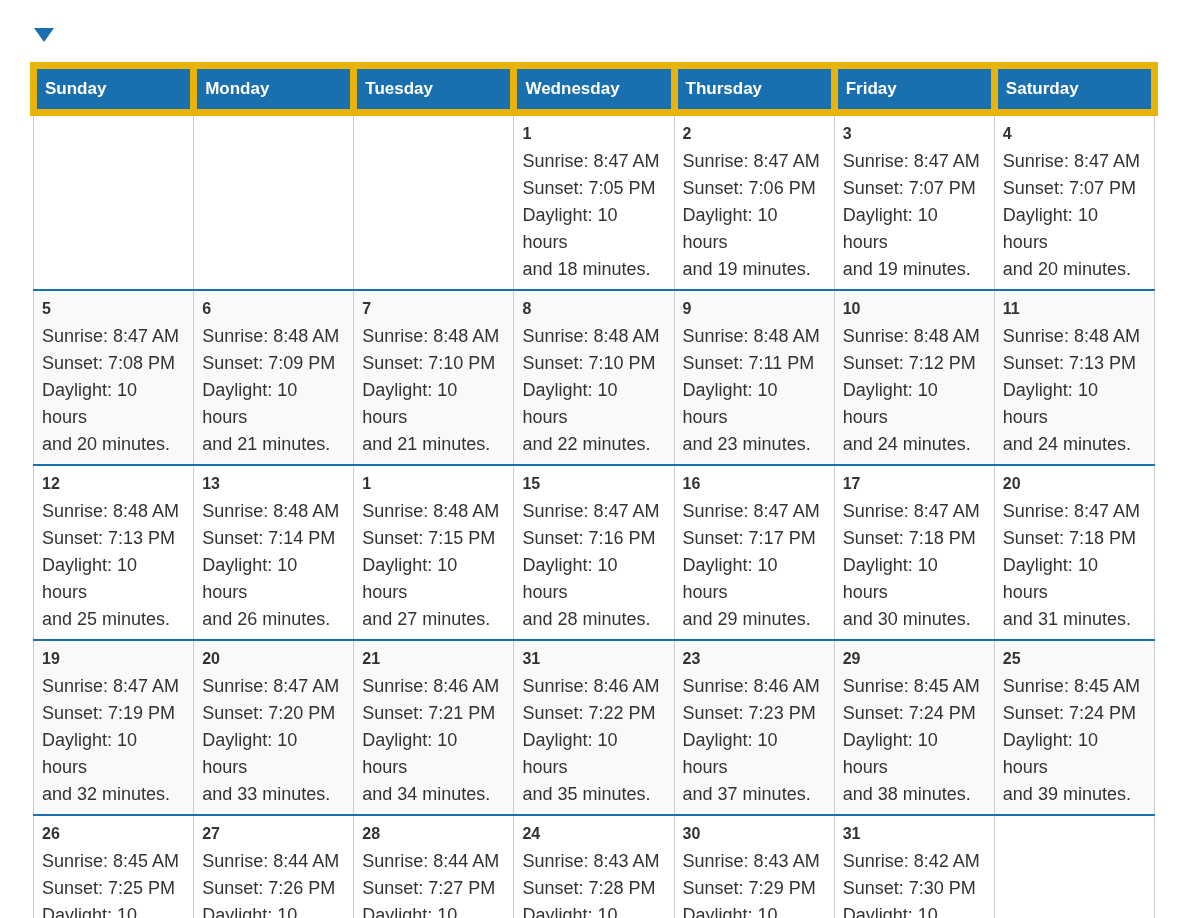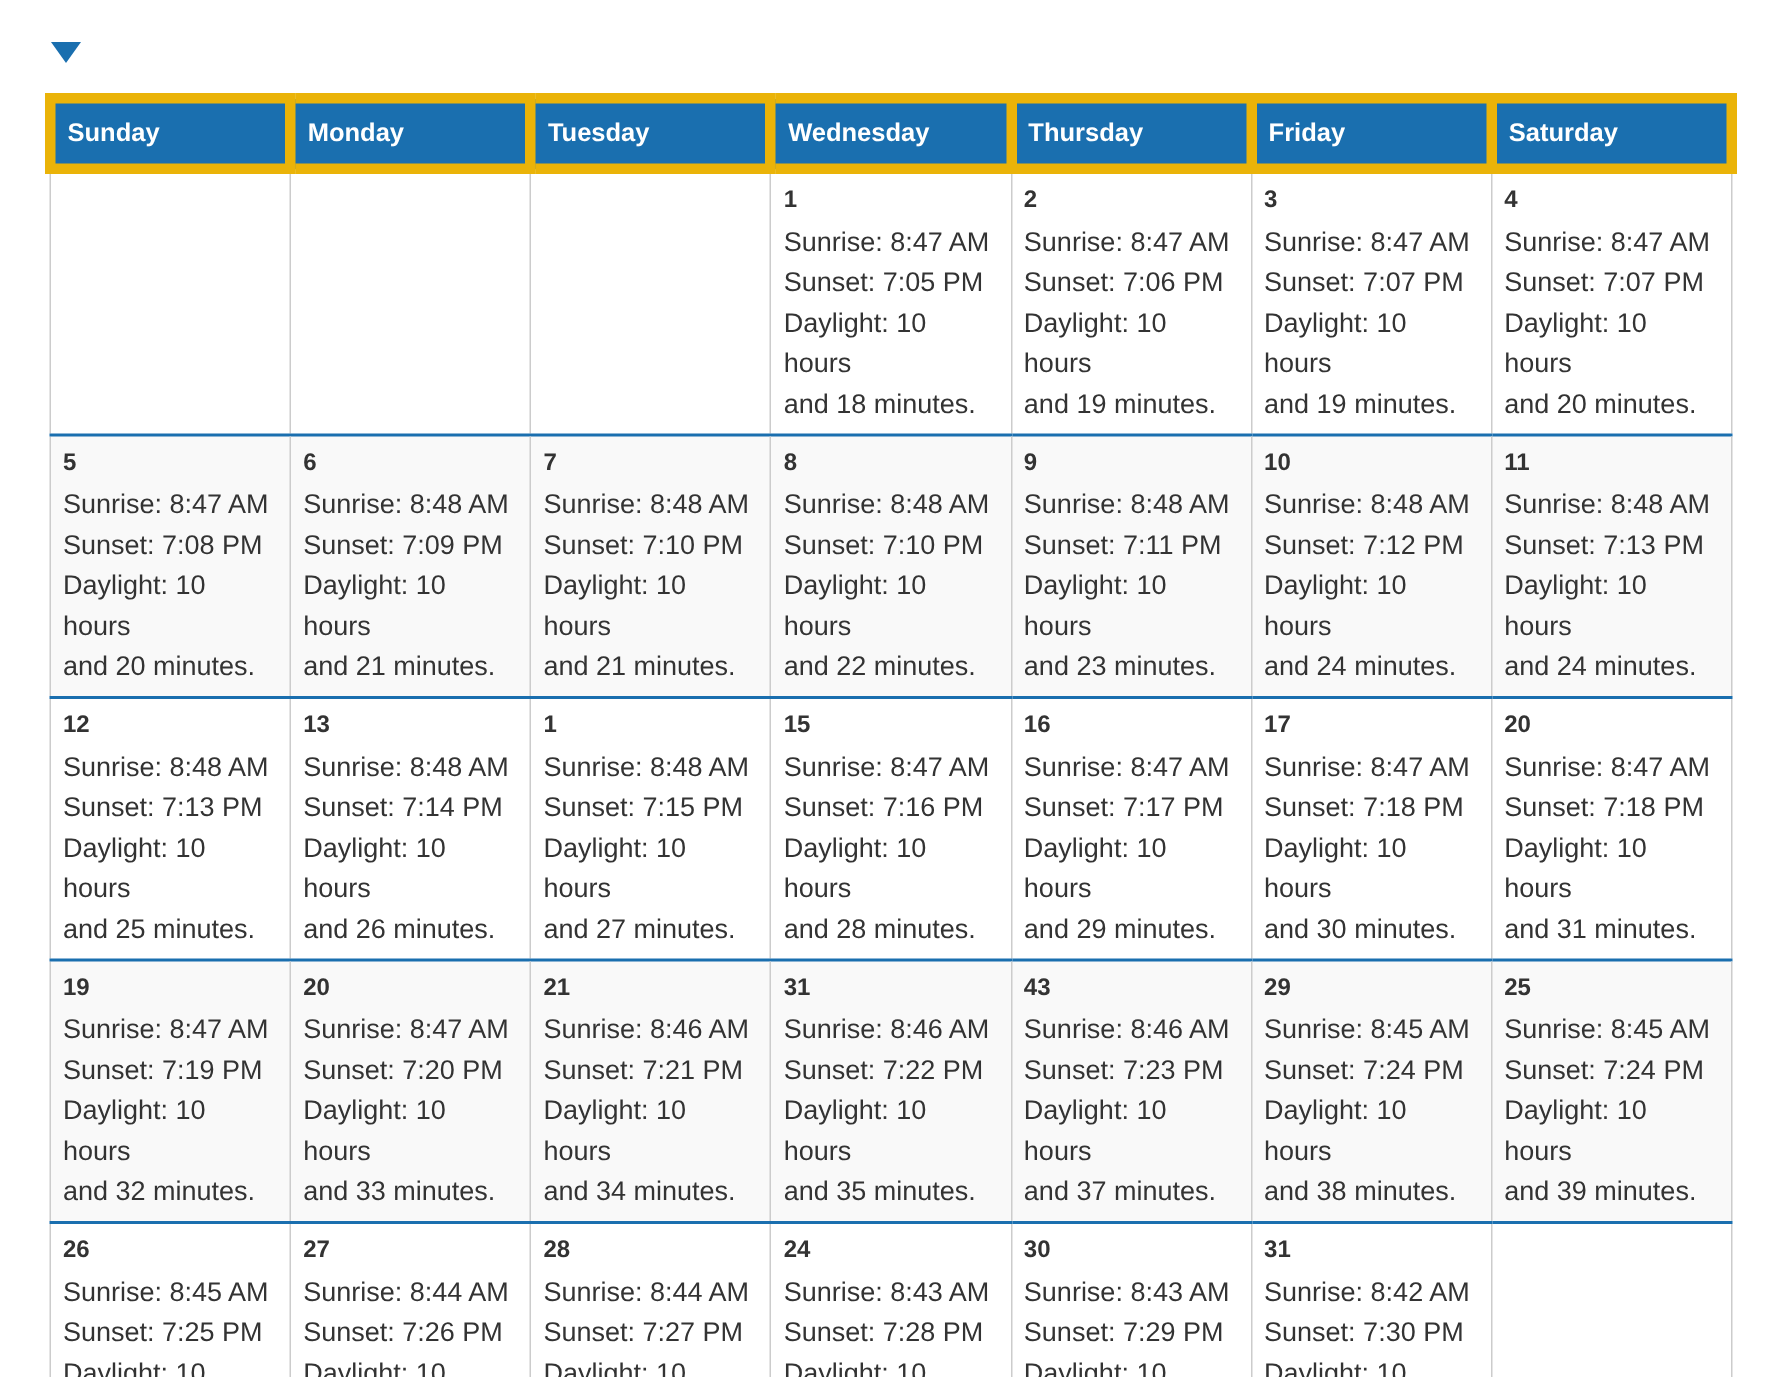--- a/index.html
+++ b/index.html
@@ -221,21 +221,21 @@
           </td>
           <td>
             <span class="day-number">21</span>
             <div class="day-info">Sunrise: 8:46 AM<br>Sunset: 7:21 PM<br>Daylight: 10 hours<br>and 34 minutes.</div>
           </td>
           <td>
             <span class="day-number">31</span>
             <div class="day-info">Sunrise: 8:46 AM<br>Sunset: 7:22 PM<br>Daylight: 10 hours<br>and 35 minutes.</div>
           </td>
           <td>
-            <span class="day-number">43</span>
+            <span class="day-number">23</span>
             <div class="day-info">Sunrise: 8:46 AM<br>Sunset: 7:23 PM<br>Daylight: 10 hours<br>and 37 minutes.</div>
           </td>
           <td>
             <span class="day-number">29</span>
             <div class="day-info">Sunrise: 8:45 AM<br>Sunset: 7:24 PM<br>Daylight: 10 hours<br>and 38 minutes.</div>
           </td>
           <td>
             <span class="day-number">25</span>
             <div class="day-info">Sunrise: 8:45 AM<br>Sunset: 7:24 PM<br>Daylight: 10 hours<br>and 39 minutes.</div>
           </td>

